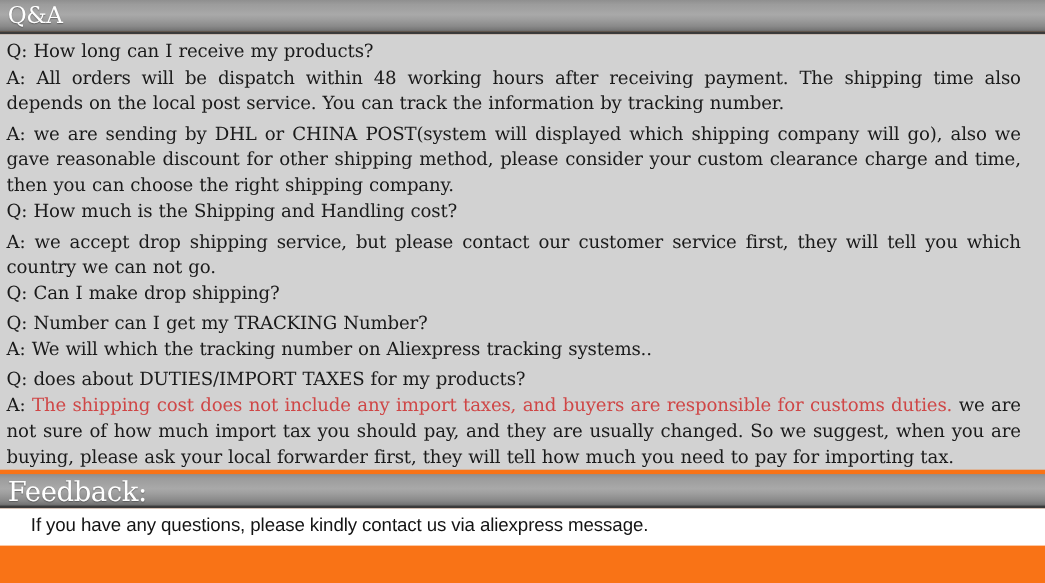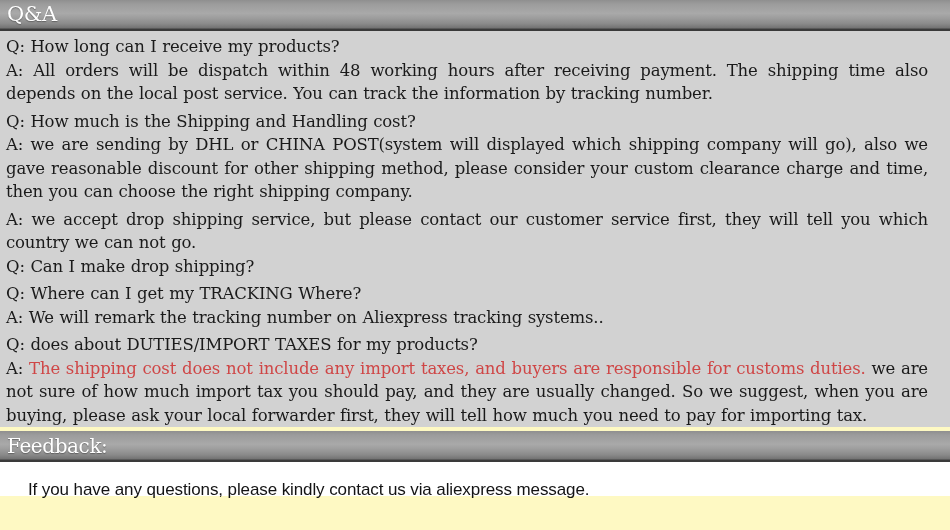--- a/index.html
+++ b/index.html
@@ -12,21 +12,21 @@
     height: 530px;
     overflow: hidden;
     background: #d2d2d2;
     font-family: "DejaVu Serif", serif;
   }
 
   .page {
     position: relative;
     width: 950px;
     height: 530px;
-    background: #fef9c3;
+    background: #f97316;
     box-sizing: border-box;
   }
 
   
   .bar {
     position: relative;
     width: 100%;
     height: 31px;
     box-sizing: border-box;
     background: linear-gradient(to bottom,
@@ -46,21 +46,21 @@
     top: 2px;
     color: #ffffff;
     font-family: "DejaVu Serif", serif;
     font-size: 21px;
     line-height: 25px;
     letter-spacing: -0.4px;
     white-space: nowrap;
     text-shadow: 0 1px 1px rgba(60,60,60,0.55);
   }
   .bar-title.small {
-    font-size: 20px;
+    font-size: 25px;
     top: 3px;
   }
 
   
   .qa-body {
     background: #d2d2d2;
     padding: 4px 22px 0 6px;
     box-sizing: border-box;
   }
 
@@ -86,21 +86,21 @@
 
   .red-italic {
     color: #cf4646;
   }
 
   
   .feedback-body {
     background: #ffffff;
     height: 34px;
     box-sizing: border-box;
-    padding: 16px 0 0 28px;
+    padding: 4px 0 0 28px;
   }
   .feedback-text {
     font-family: "Liberation Sans", sans-serif;
     font-size: 17px;
     line-height: 24px;
     color: #131313;
     white-space: nowrap;
     letter-spacing: -0.1px;
   }
 </style>
@@ -114,32 +114,32 @@
   </div>
 
   <div class="qa-body">
 
     <div class="qa-block">
       <p class="qa-line q">Q: How long can I receive my products?</p>
       <p class="qa-line">A: All orders will be dispatch within 48 working hours after receiving payment. The shipping time also depends on the local post service. You can track the information by tracking number.</p>
     </div>
 
     <div class="qa-block">
+      <p class="qa-line">A: we are sending by DHL or CHINA POST(system will displayed which shipping company will go), also we gave reasonable discount for other shipping method, please consider your custom clearance charge and time, then you can choose the right shipping company.</p>
       <p class="qa-line q">Q: How much is the Shipping and Handling cost?</p>
-      <p class="qa-line">A: we are sending by DHL or CHINA POST(system will displayed which shipping company will go), also we gave reasonable discount for other shipping method, please consider your custom clearance charge and time, then you can choose the right shipping company.</p>
     </div>
 
     <div class="qa-block">
       <p class="qa-line">A: we accept drop shipping service, but please contact our customer service first, they will tell you which country we can not go.</p>
       <p class="qa-line q">Q: Can I make drop shipping?</p>
     </div>
 
     <div class="qa-block">
-      <p class="qa-line q">Q: Where can I get my TRACKING Where?</p>
-      <p class="qa-line q">A: We will remark the tracking number on Aliexpress tracking systems..</p>
+      <p class="qa-line q">Q: Number can I get my TRACKING Number?</p>
+      <p class="qa-line q">A: We will which the tracking number on Aliexpress tracking systems..</p>
     </div>
 
     <div class="qa-block">
       <p class="qa-line q">Q: does about DUTIES/IMPORT TAXES for my products?</p>
       <p class="qa-line"><span>A: </span><span class="red-italic">The shipping cost does not include any import taxes, and buyers are responsible for customs duties.</span><span> we are not sure of how much import tax you should pay, and they are usually changed. So we suggest, when you are buying, please ask your local forwarder first, they will tell how much you need to pay for importing tax.</span></p>
     </div>
 
   </div>
 
   <div class="bar">

